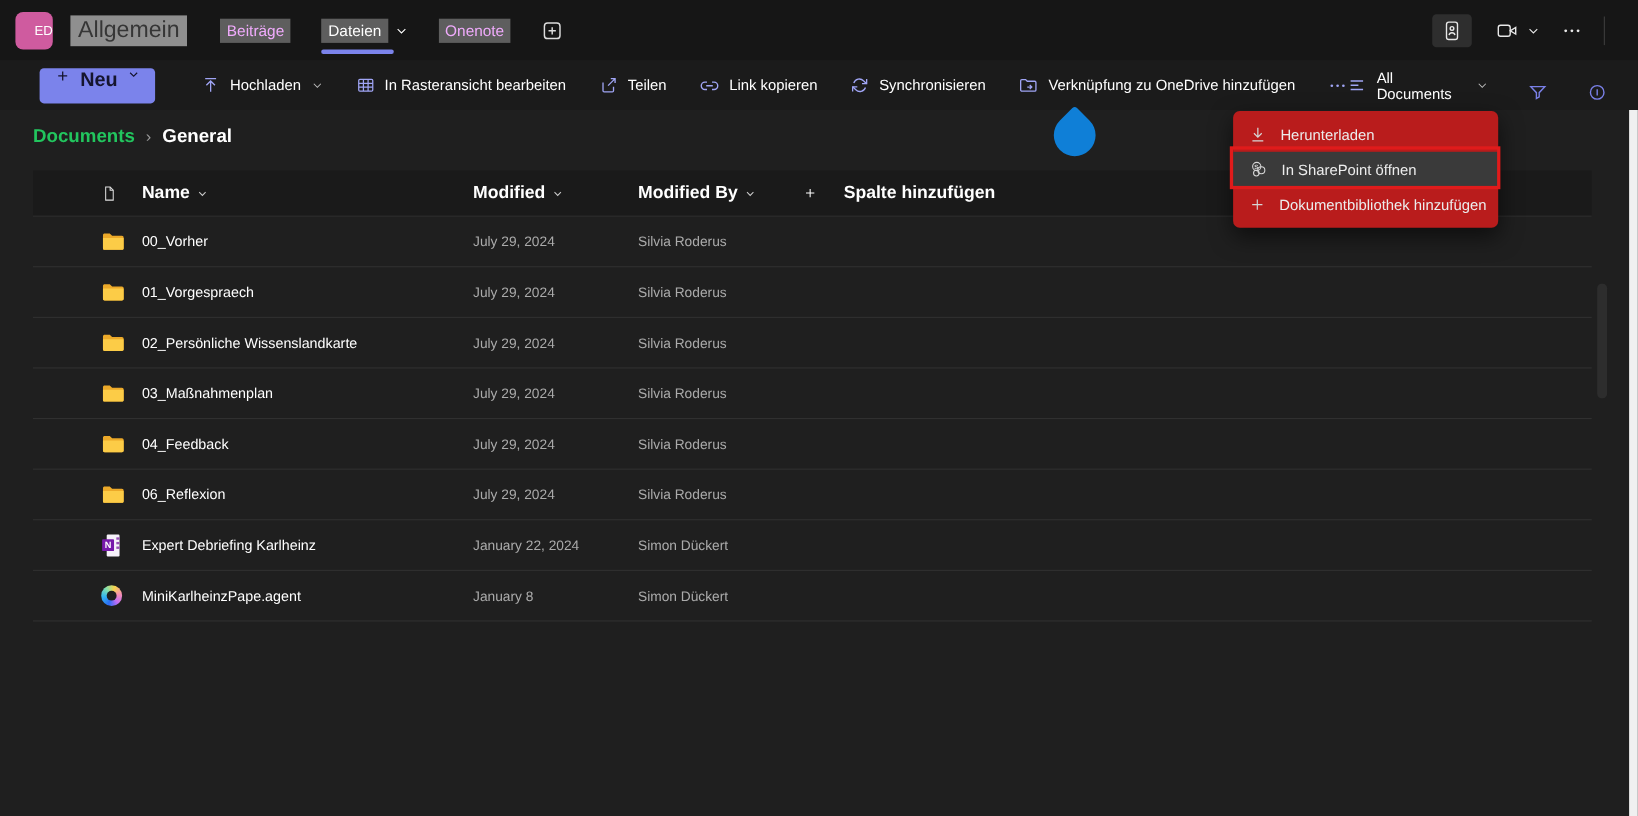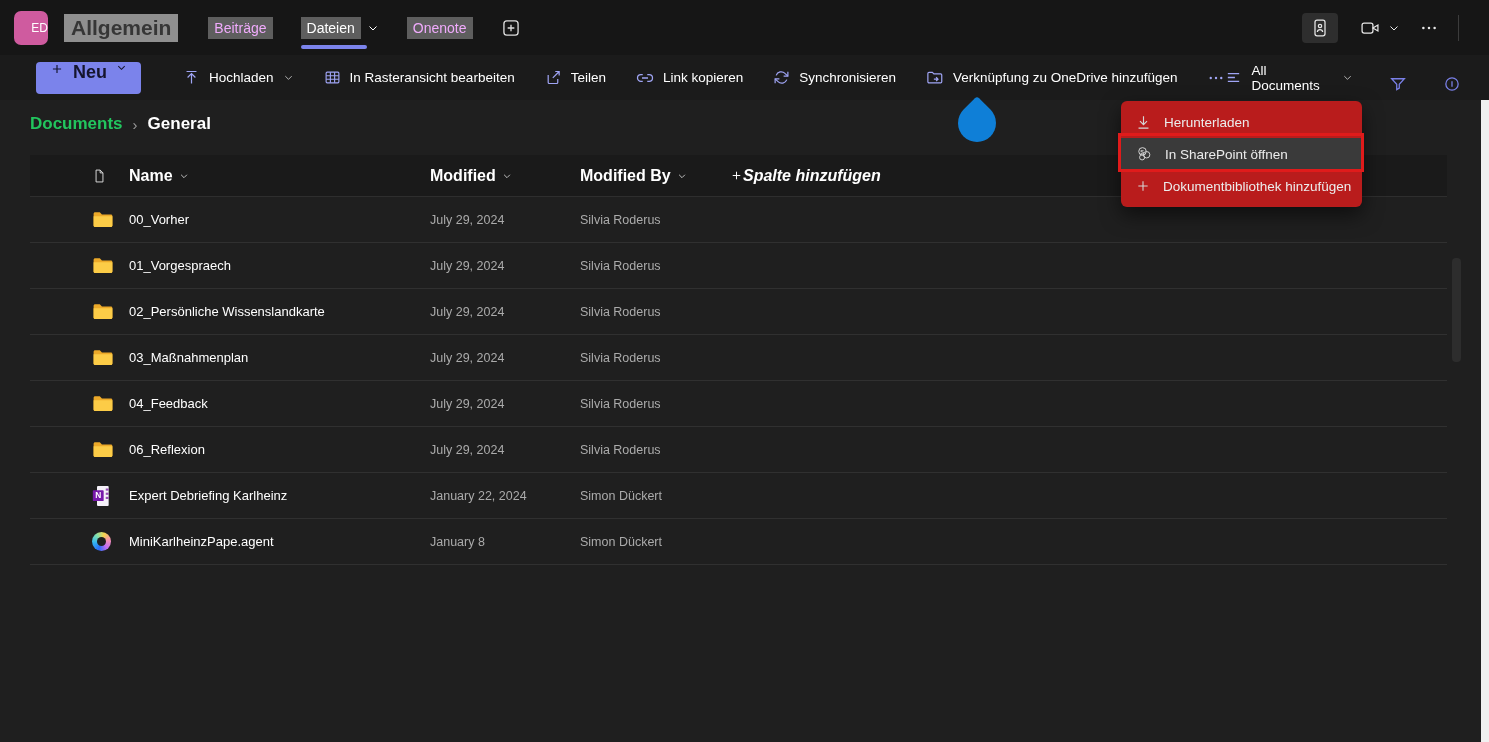--- a/index.html
+++ b/index.html
@@ -6,21 +6,21 @@
   html,body { width:1489px; height:742px; overflow:hidden; background:#1f1f1f;
               font-family:"Liberation Sans", sans-serif; }
   #root { position:relative; width:1489px; height:742px; background:#1f1f1f; }
 
   
   .topbar { position:absolute; top:0; left:0; width:1489px; height:55px;
             background:#161616; display:flex; align-items:center; padding-left:14px; }
   .avatar { width:34px; height:34px; border-radius:7px; background:#cf5b9f; color:#fff;
             font-size:12px; display:flex; align-items:center; justify-content:flex-end;
             margin-right:16px; flex:0 0 auto; }
-  .channel-name { background:#8f8f8f; color:#363636; font-size:21px; font-weight:700;
+  .channel-name { background:#8f8f8f; color:#363636; font-size:21px; font-weight:400;
                   padding:2px 7px; margin-right:30px; }
   .tab { font-size:14px; display:flex; align-items:center; gap:6px; margin-right:28px; position:relative; }
   .tab-label { background:#5e5e5e; padding:3px 6px; color:#f0abfc; }
   .tab.active .tab-label { color:#ffffff; }
   .tab .underline { position:absolute; left:0; bottom:-10px; height:4px; width:66px;
                     background:#7b83eb; border-radius:2px; }
   .add-tab { display:flex; align-items:center; }
   .topbar-right { margin-left:auto; display:flex; align-items:center; gap:20px; padding-right:30px; }
   .roster-btn { background:#2e2e2e; border-radius:4px; padding:4px 8px; display:flex; align-items:center; }
   .cam-group { display:flex; align-items:center; gap:6px; }
@@ -50,21 +50,21 @@
   .droplet { position:absolute; left:958px; top:104px; width:38px; height:38px;
              background:#0f7fd7; border-radius:3px 50% 50% 50%; transform:rotate(45deg); z-index:5; }
 
   
   .filetable { position:absolute; left:30px; top:55px; width:1417px; }
   .thead, .frow { display:grid; grid-template-columns:62px 37px 301px 150px 150px auto;
                   align-items:center; }
   .thead { height:42px; background:#1a1a1a; color:#ffffff; font-size:16px; font-weight:700;
            border-bottom:1px solid #2e2e2e; }
   .th { display:flex; align-items:center; gap:6px; }
-  .th-add { gap:0; font-weight:700;font-style:italic; }
+  .th-add { gap:24px; font-weight:700; }
   .frow { height:46px; border-bottom:1px solid #303030; font-size:13px; }
   .frow .fname { color:#ffffff; cursor:pointer; }
   .frow .meta { color:#ababab; font-size:12.5px; }
   .ficon { display:flex; align-items:center; }
   .copilot-donut { display:block; width:19px; height:19px; border-radius:50%; position:relative;
       background:conic-gradient(from 200deg,#2a6df5,#31b3f2,#7ee0b0,#f7d44c,#f78fb3,#c06df5,#2a6df5); }
   .copilot-donut::after { content:""; position:absolute; inset:5px; border-radius:50%; background:#1f1f1f; }
 
   
   .menu { position:absolute; left:1121px; top:101px; width:241px; background:#b91c1c;

